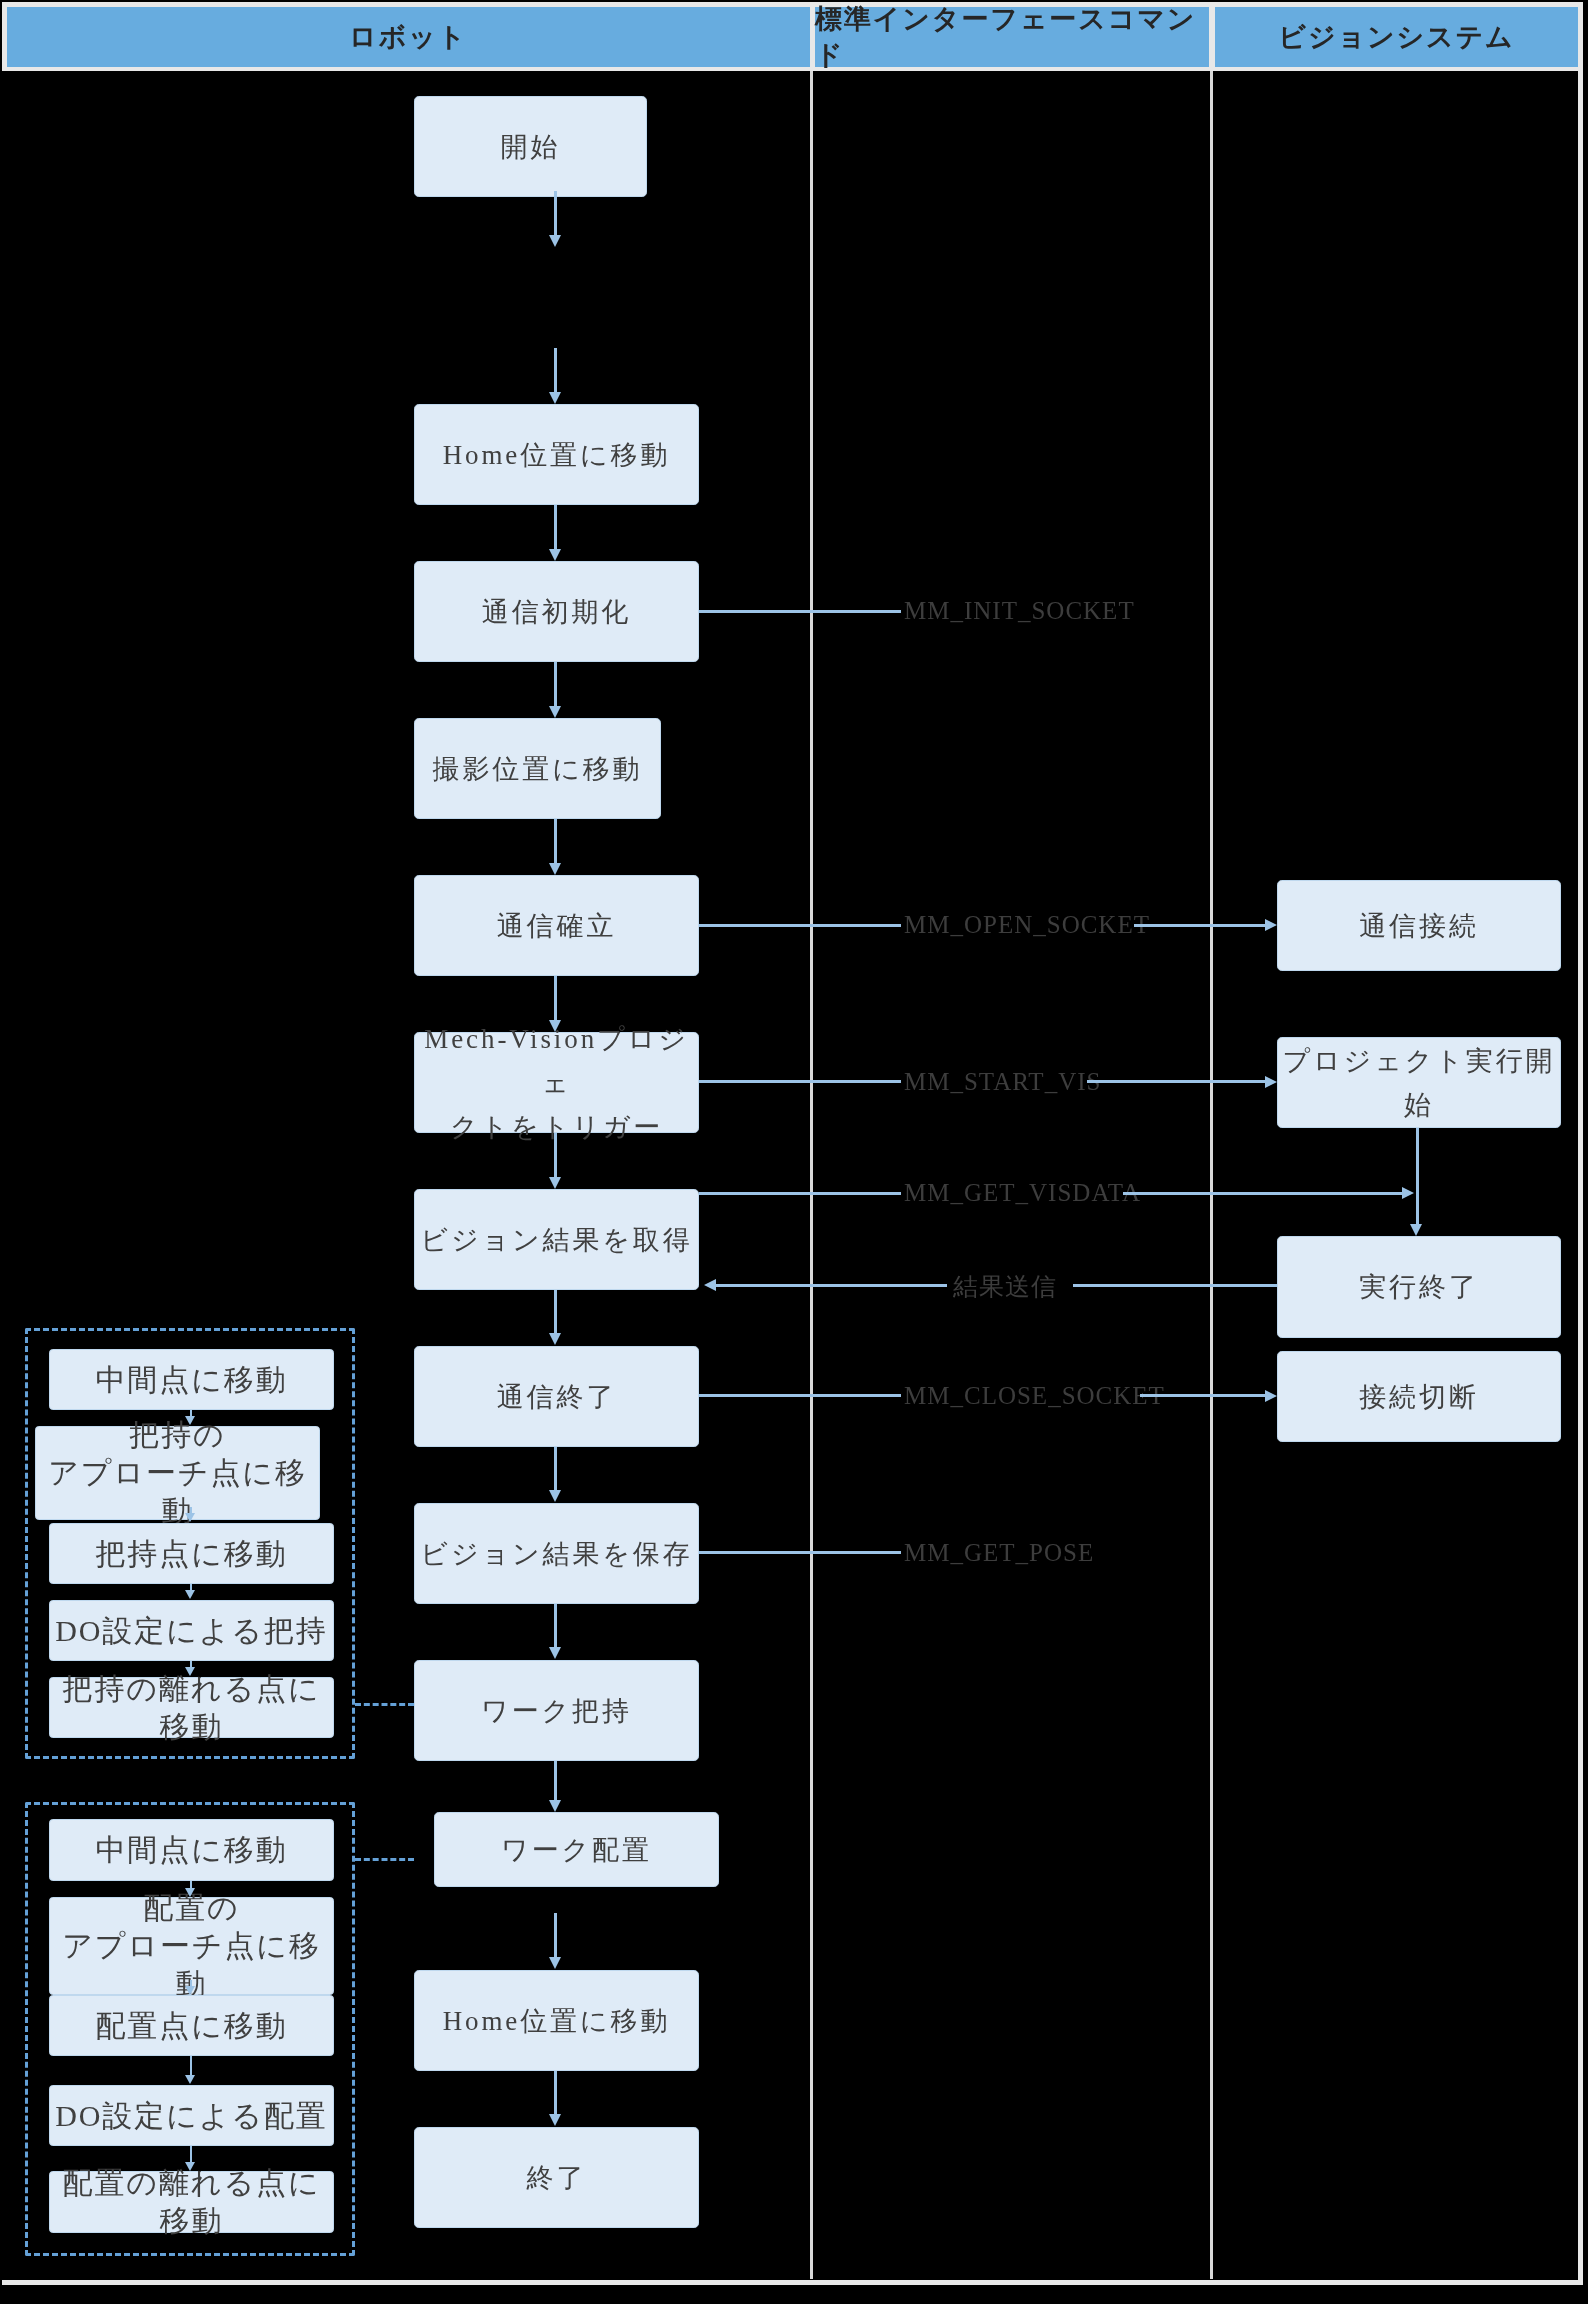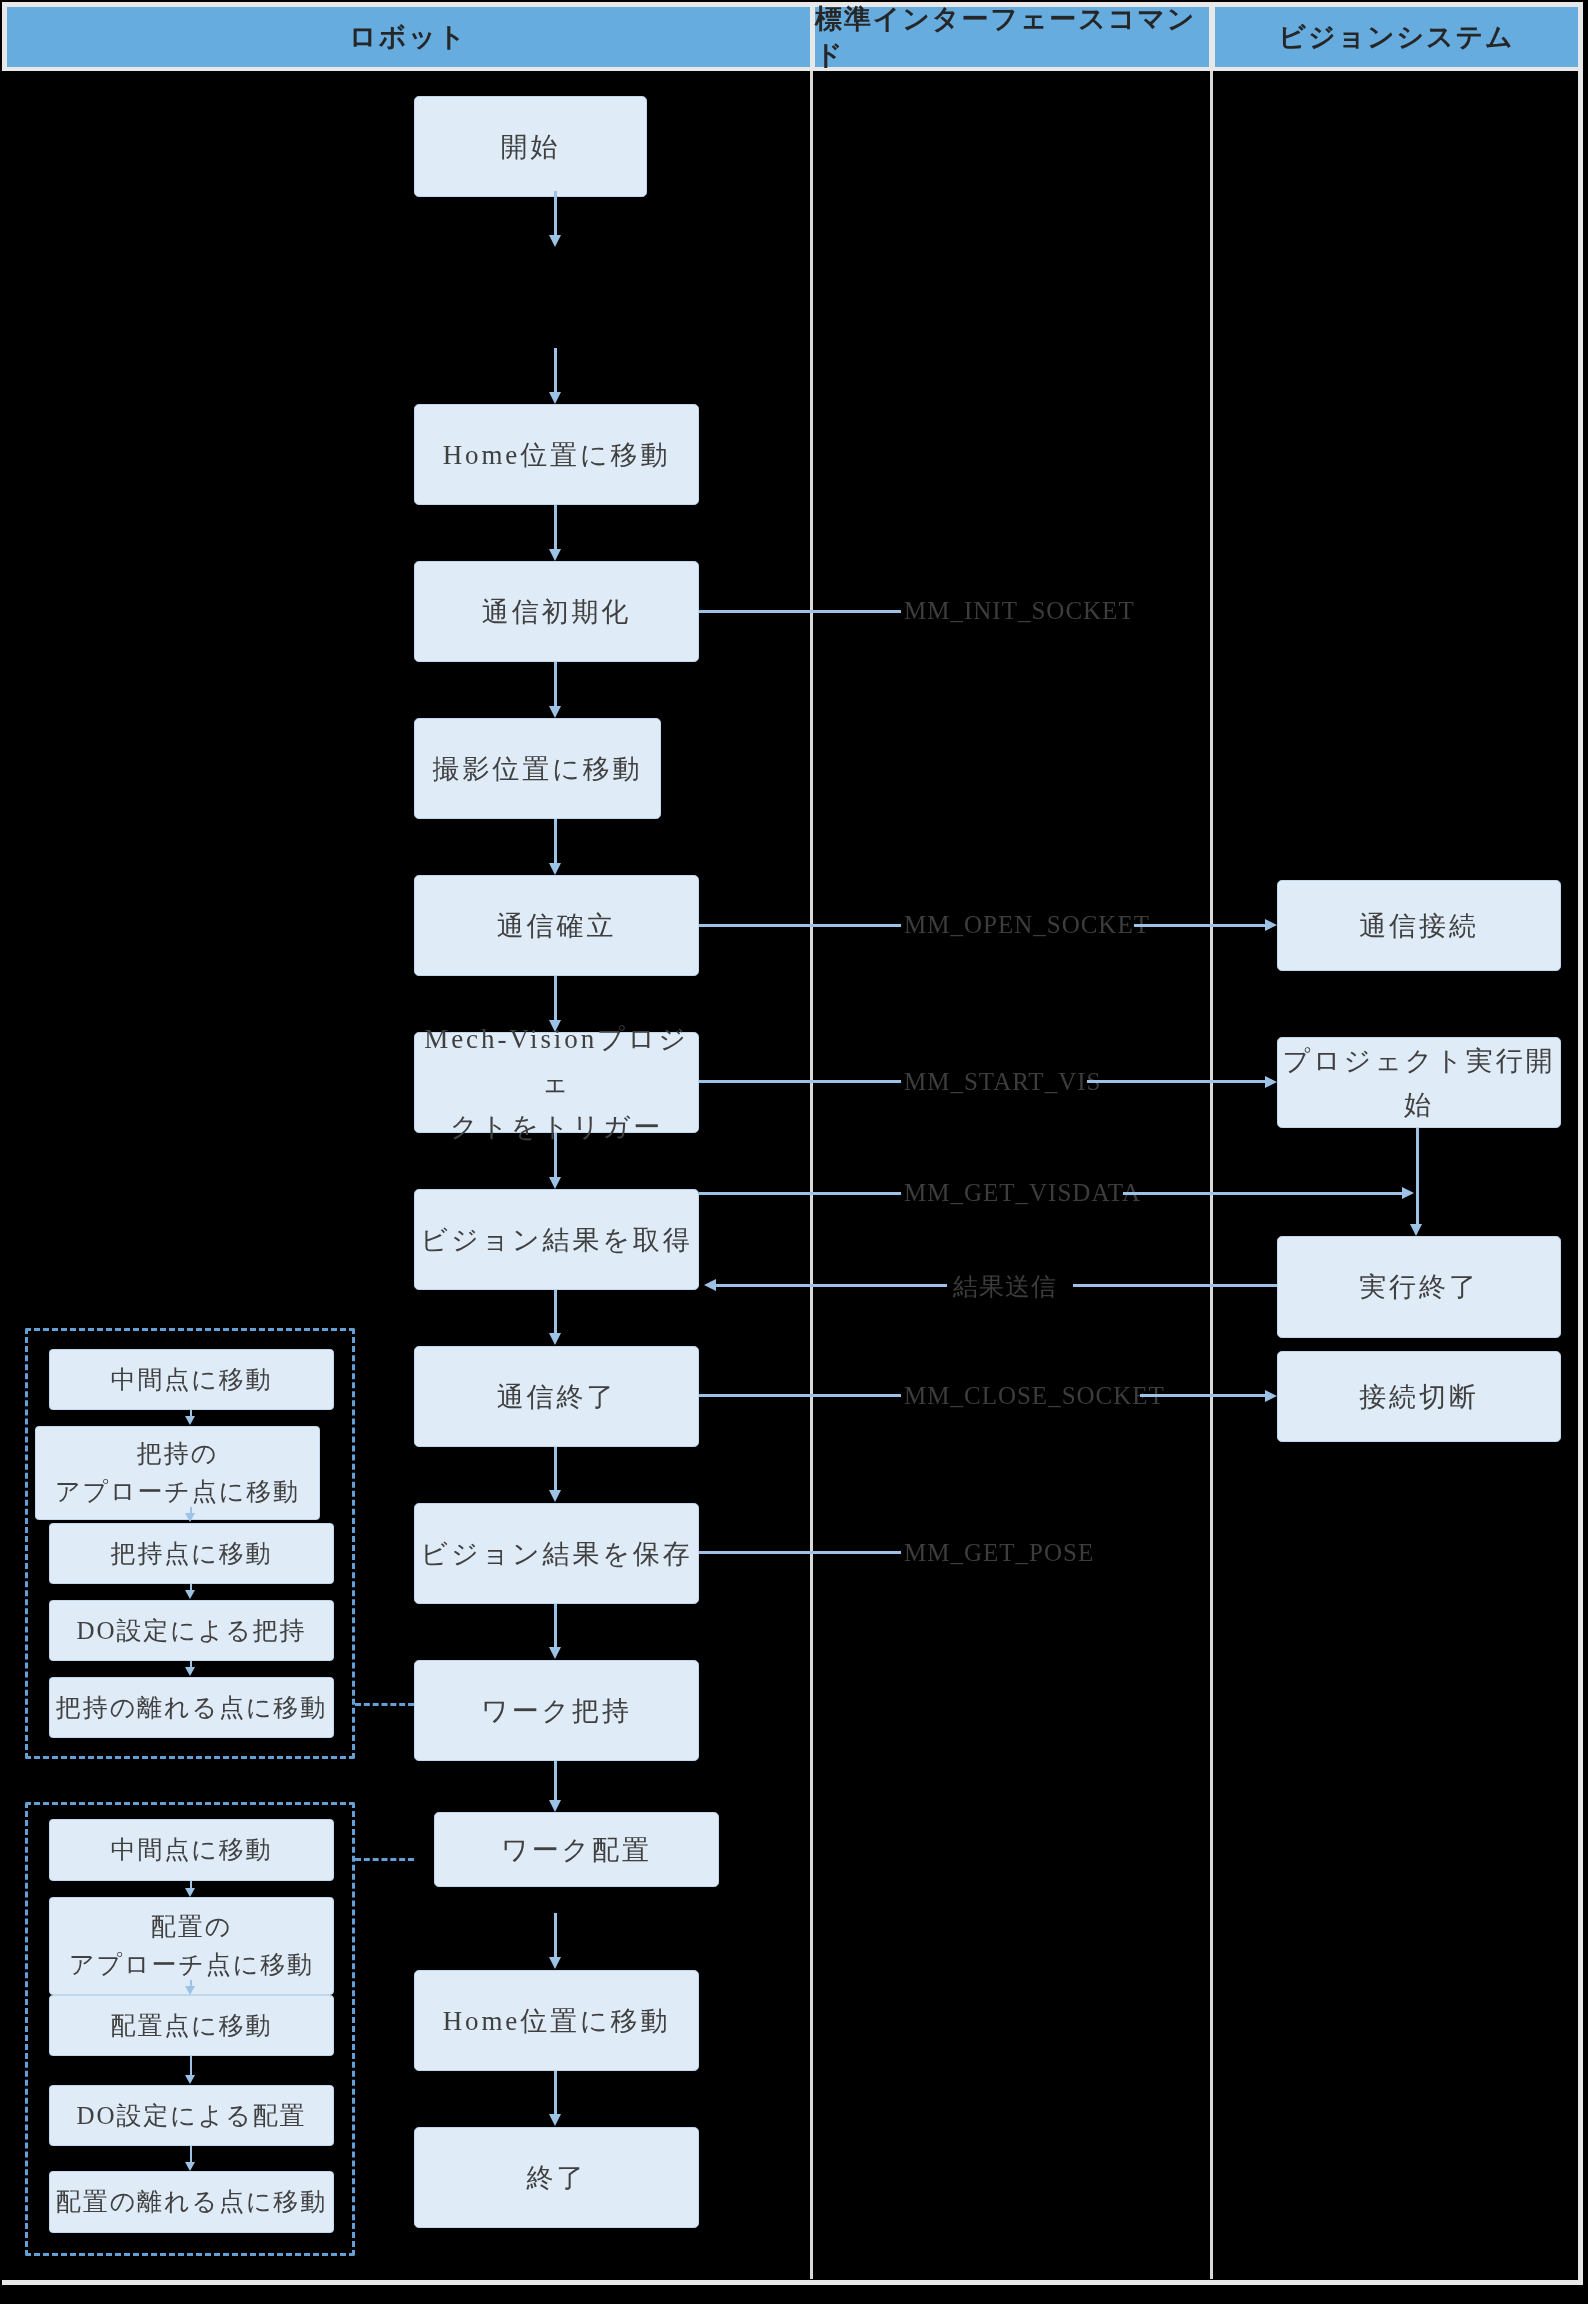--- a/index.html
+++ b/index.html
@@ -18,21 +18,21 @@
   .divider{position:absolute;background:var(--divider-line);}
   .header-band{position:absolute;left:1.9px;top:1.9px;width:1581px;height:69px;background:var(--grid-line);}
   .header-cell{position:absolute;top:6.7px;height:60px;background:var(--header-fill);
     display:flex;align-items:center;justify-content:center;
     color:var(--header-text);font-size:27px;font-weight:bold;letter-spacing:1.9px;}
   
   .box{position:absolute;background:var(--box-fill);border:1.9px solid var(--box-border);
     border-radius:4.8px;box-sizing:border-box;display:flex;flex-direction:column;
     align-items:center;justify-content:center;color:var(--box-text);
     font-size:27px;letter-spacing:2.9px;line-height:44px;text-align:center;}
-  .box.small{font-size:25px;letter-spacing:1.9px;line-height:38px;border-radius:3.8px;}
+  .box.small{font-size:30px;letter-spacing:1.9px;line-height:38px;border-radius:3.8px;}
   
   .vline{position:absolute;width:2.9px;background:var(--arrow);}
   .hline{position:absolute;height:2.9px;background:var(--arrow);}
   .ah-down{position:absolute;width:0;height:0;border-left:6.7px solid transparent;
     border-right:6.7px solid transparent;border-top:12.4px solid var(--arrow);}
   .ah-right{position:absolute;width:0;height:0;border-top:6.7px solid transparent;
     border-bottom:6.7px solid transparent;border-left:12.4px solid var(--arrow);}
   .ah-left{position:absolute;width:0;height:0;border-top:6.7px solid transparent;
     border-bottom:6.7px solid transparent;border-right:12.4px solid var(--arrow);}
   .vline.sm{width:2.4px;}

